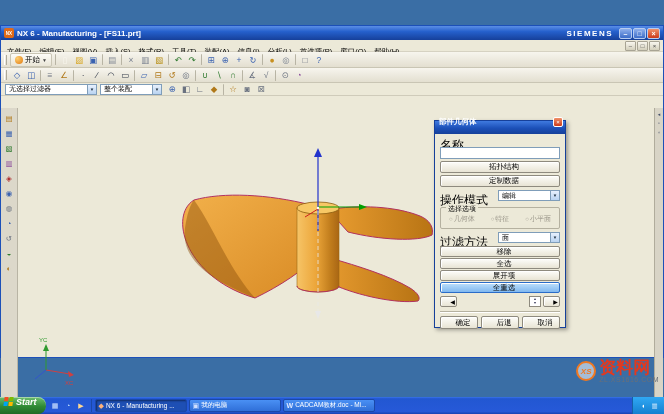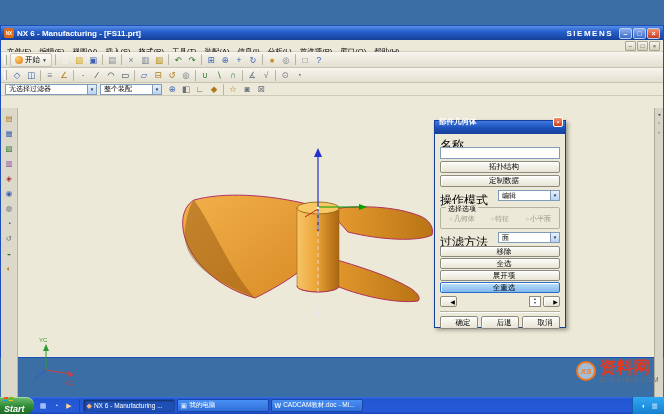--- a/index.html
+++ b/index.html
@@ -87,21 +87,21 @@
   .bottombar{position:absolute;top:379px;left:0;right:0;height:17px;background:linear-gradient(#ece8da,#ddd8c8);border-top:1px solid #b8b4a4;display:flex;align-items:center;padding-left:42px;}
 
   
   .watermark{position:absolute;right:5px;top:359px;z-index:8;display:flex;align-items:center;gap:3px;}
   .wm-logo{width:20px;height:20px;border:2px solid #f07820;border-radius:50%;color:#f07820;font-weight:bold;font-style:italic;font-size:8px;display:flex;align-items:center;justify-content:center;background:rgba(255,255,255,.55);}
   .wm-title{font-size:17px;font-weight:bold;color:#e2391f;line-height:17px;}
   .wm-url{font-size:7px;color:#6a7078;letter-spacing:.5px;}
 
   
   .taskbar{position:absolute;left:0;bottom:0;width:664px;height:17px;background:linear-gradient(180deg,#3a75e8 0%,#2257d2 10%,#2659d8 85%,#1743b0 100%);display:flex;align-items:center;z-index:10;}
-  .tstart{height:17px;display:flex;align-items:flex-start;gap:3px;padding:0 9px 0 4px;background:linear-gradient(180deg,#6fc070,#2f8a35 55%,#1e6a24);border-radius:0 8px 8px 0;color:#fff;font-weight:bold;font-style:italic;font-size:9px;box-shadow:inset 0 1px 0 rgba(255,255,255,.4);flex-direction:column;}
+  .tstart{height:17px;display:flex;align-items:flex-start;gap:3px;padding:0 9px 0 4px;background:linear-gradient(180deg,#6fc070,#2f8a35 55%,#1e6a24);border-radius:0 8px 8px 0;color:#fff;font-weight:bold;font-style:italic;font-size:9px;box-shadow:inset 0 1px 0 rgba(255,255,255,.4);}
   .winflag{width:9px;height:9px;display:grid;grid-template-columns:1fr 1fr;grid-template-rows:1fr 1fr;gap:1px;transform:skewX(-8deg);}
   .winflag i{display:block;}
   .winflag i:nth-child(1){background:#f25022;}
   .winflag i:nth-child(2){background:#7fba00;}
   .winflag i:nth-child(3){background:#00a4ef;}
   .winflag i:nth-child(4){background:#ffb900;}
   .qlaunch{display:flex;align-items:center;gap:2px;padding:0 4px;border-right:1px solid #1b48a8;height:13px;}
   .qlaunch .ticon{width:10px;height:10px;font-size:7px;}
   .tasks{display:flex;gap:2px;padding:0 3px;}
   .taskbtn{width:92px;height:13px;background:linear-gradient(#4a90f4,#2f6fd8);border:1px solid #1b48a8;border-radius:2px;color:#fff;font-size:6.5px;display:flex;align-items:center;gap:2px;padding:0 3px;overflow:hidden;white-space:nowrap;}

